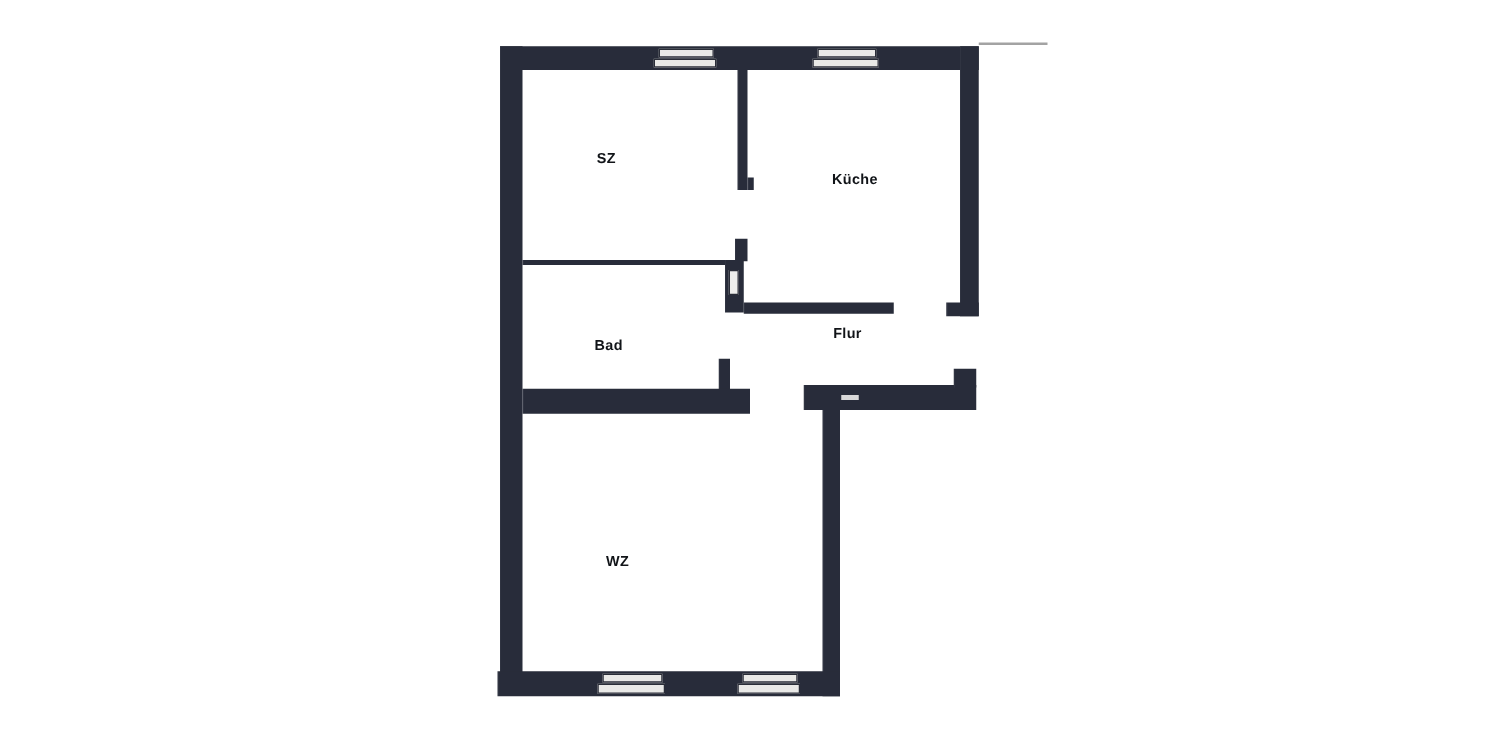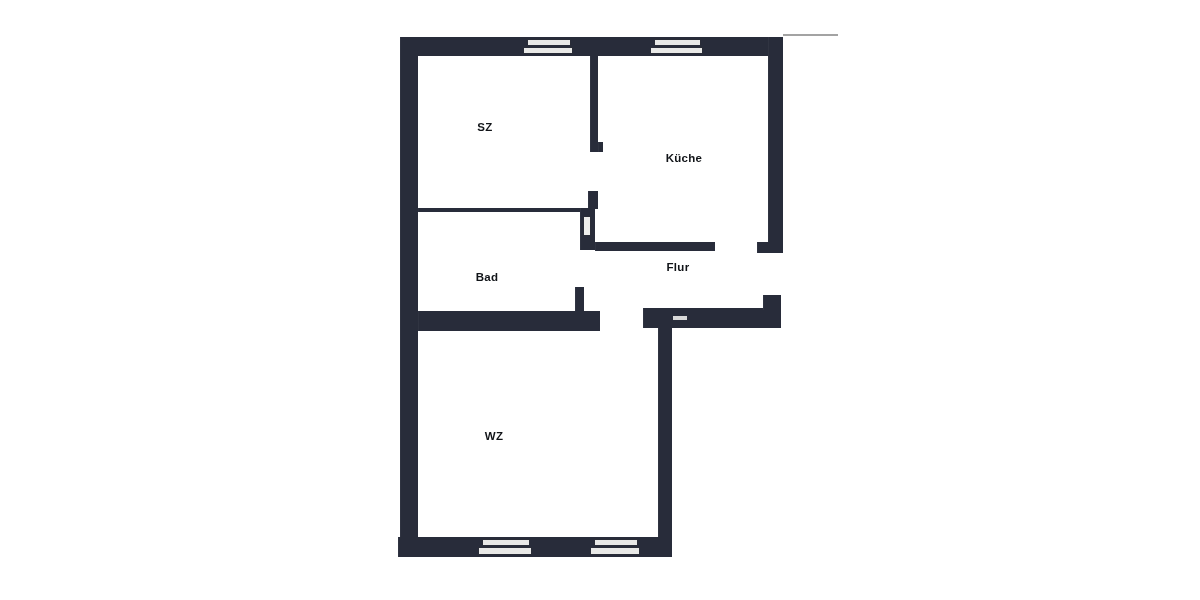--- a/index.html
+++ b/index.html
@@ -80,18 +80,18 @@
         <div class="bar bottom"></div>
       </div>
       <div class="window" style="left: 590px; top: 539px; width: 50px; height: 16px;">
         <div class="bar top"></div>
         <div class="bar bottom"></div>
       </div>
       <div class="door-insert" style="left: 583px; top: 216px; width: 8px; height: 20px;"></div>
       <div class="notch" style="left: 673px; top: 316px; width: 14px; height: 4px;"></div>
       <div class="scanline" style="left: 783px; top: 34px; width: 55px; height: 2px;"></div>
       <div class="room-label" style="left: 485px; top: 127px;">SZ</div>
-      <div class="room-label" style="left: 684px; top: 158px;">Küche</div>
+      <div class="room-label" style="left: 684px; top: 144px;">Küche</div>
       <div class="room-label" style="left: 487px; top: 277px;">Bad</div>
       <div class="room-label" style="left: 678px; top: 267px;">Flur</div>
-      <div class="room-label" style="left: 494px; top: 436px;">WZ</div>
+      <div class="room-label" style="left: 494px; top: 450px;">WZ</div>
     </div>
 </div>
 
 </body></html>

